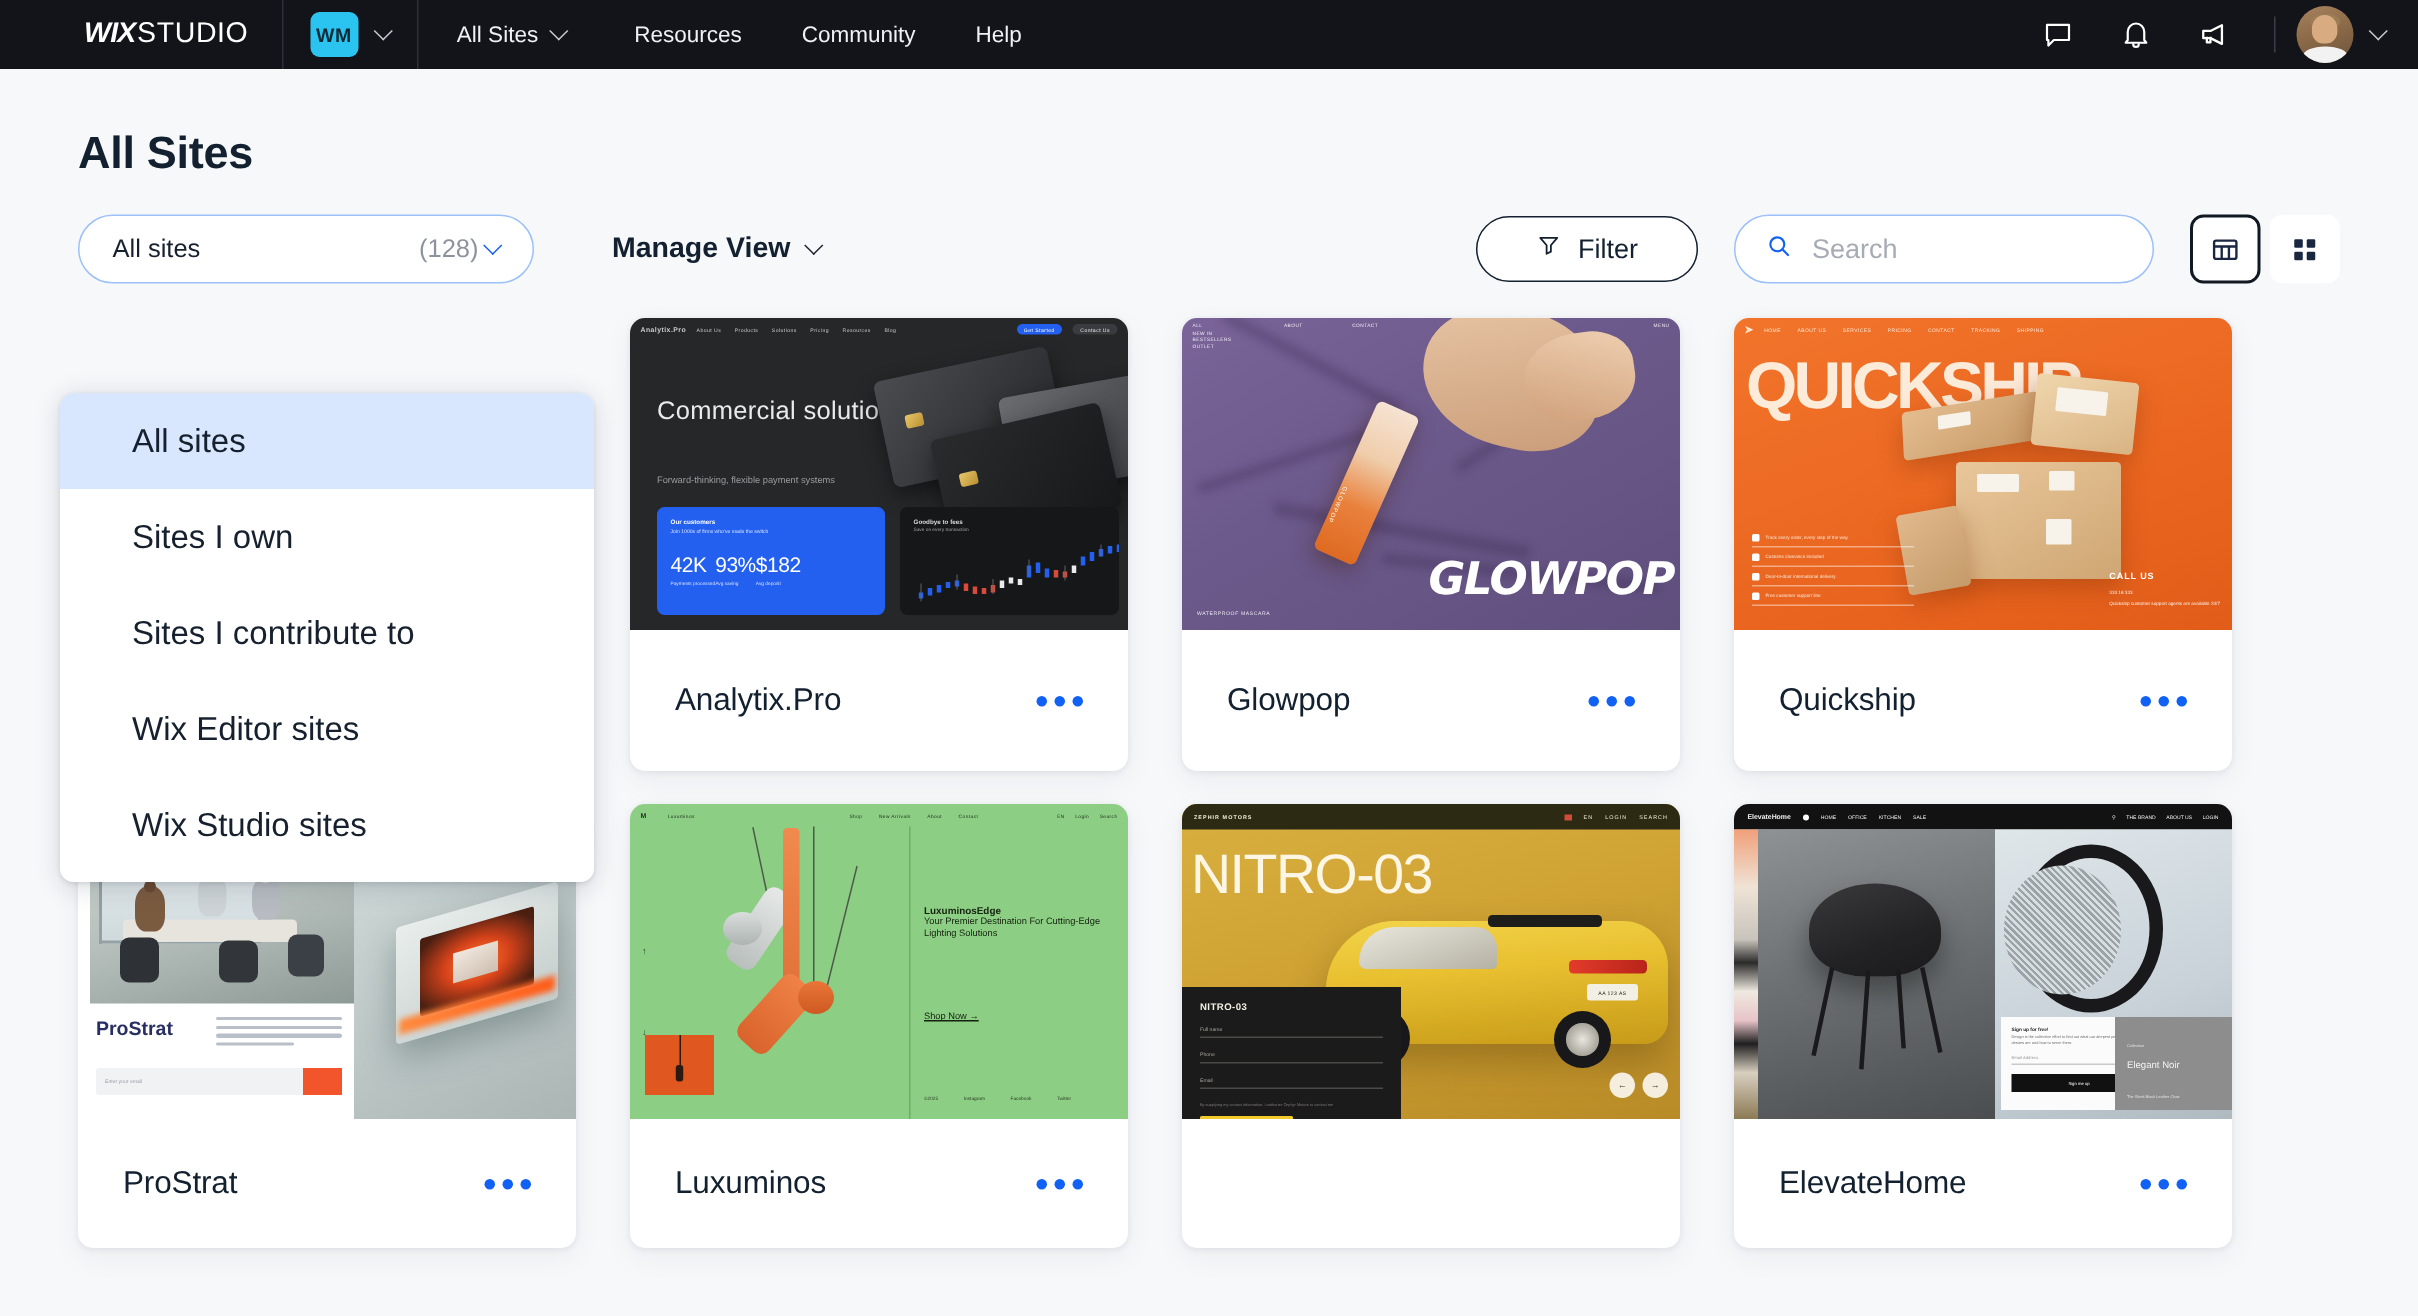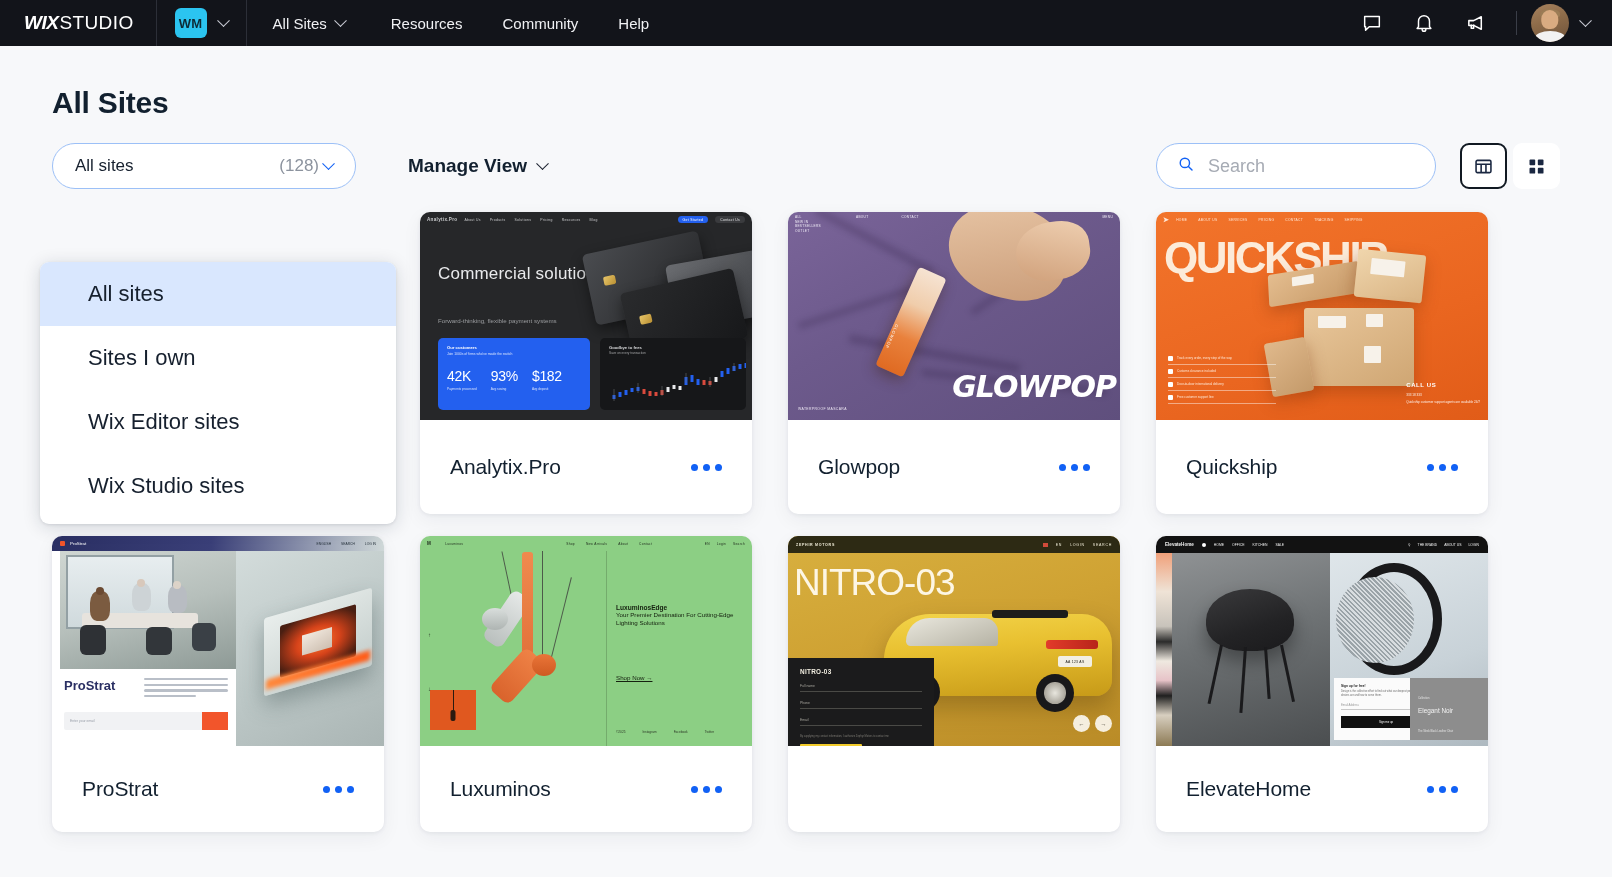--- a/index.html
+++ b/index.html
@@ -13,21 +13,21 @@
   
   .topbar {
     height: 46px; background: #12141a; display: flex; align-items: center;
     position: relative; z-index: 50;
   }
   .logo {
     color: #fff; font-size: 19px; letter-spacing: .2px;
     padding: 0 22px 0 24px; display: flex; align-items: baseline; gap: 1px;
     white-space: nowrap;
   }
-  .logo-wix { font-weight: 800; font-style: italic; letter-spacing: -0.5px; }
+  .logo-wix { font-weight: 800; font-style: italic; letter-spacing: -0.5px; margin-left: 32px; }
   .logo-studio { font-weight: 300; letter-spacing: .4px; }
 
   .nav-div { width: 1px; height: 46px; background: #2c2f38; }
 
   .acct-chip {
     display: flex; align-items: center; gap: 12px; padding: 0 18px; height: 46px;
   }
   .acct-badge {
     width: 32px; height: 30px; border-radius: 6px; background: #2bc4f0;
     color: #0d2b36; font-size: 13px; font-weight: 600; letter-spacing: .3px;
@@ -170,21 +170,21 @@
     background: linear-gradient(135deg,#2a2b2d,#17181a); }
   .an-c2 .chip { left: 14px; top: 26px; }
   .an-c3 { left: 250px; top: 44px; width: 108px; height: 66px; transform: rotate(-10deg);
     background: linear-gradient(135deg,#6d6f73,#3a3c40); opacity:.96; }
   .an-blue {
     position: absolute; left: 18px; top: 126px; width: 152px; height: 72px; border-radius: 5px;
     background: #2360ef; padding: 7px 9px; color: #fff;
   }
   .an-blue .t1 { font-size: 4.2px; font-weight: 700; }
   .an-blue .t2 { font-size: 3.4px; opacity: .82; margin-top: 2px; }
-  .an-stats { display: flex; gap: 14px; margin-top: 12px; }
+  .an-stats { display: flex; gap: 0; margin-top: 12px; }
   .an-stats .v { font-size: 14px; font-weight: 300; letter-spacing: -.3px; }
   .an-stats .k { font-size: 3.2px; opacity: .8; margin-top: 3px; }
   .an-chart {
     position: absolute; left: 180px; top: 126px; right: 6px; height: 72px; border-radius: 5px;
     background: #161719; padding: 7px 9px; color: #d7d8da; overflow: hidden;
   }
   .an-chart .t1 { font-size: 4.2px; font-weight: 700; }
   .an-chart .t2 { font-size: 3.2px; opacity: .7; margin-top: 1px; }
 
   
@@ -441,20 +441,28 @@
       <span class="chev blue"></span>
     </div>
 
     <div class="manage-view">
       <span>Manage View</span>
       <span class="chev dark"></span>
     </div>
 
     <div class="tb-right">
 
+      <div class="filter-btn">
+        <span>
+          <svg width="17" height="17" viewBox="0 0 24 24" fill="none" stroke="#12202f" stroke-width="1.7">
+            <path d="M4 5h16l-6 7v6l-4 2v-8L4 5z" stroke-linejoin="round"></path>
+          </svg>
+        </span>
+        <span>Filter</span>
+      </div>
 
       <div class="search-box">
         <span>
           <svg width="18" height="18" viewBox="0 0 24 24" fill="none" stroke="#1161f5" stroke-width="1.9">
             <circle cx="10.5" cy="10.5" r="6.2"></circle>
             <path d="M15.2 15.2L20 20" stroke-linecap="round"></path>
           </svg>
         </span>
         <input type="text" placeholder="Search" style="">
       </div>
@@ -881,20 +889,23 @@
   </div>
 
   <div class="dropdown">
     <div class="dd-item selected">
       <span>All sites</span>
     </div>
     <div class="dd-item">
       <span>Sites I own</span>
     </div>
     <div class="dd-item">
+      <span>Sites I contribute to</span>
+    </div>
+    <div class="dd-item">
       <span>Wix Editor sites</span>
     </div>
     <div class="dd-item">
       <span>Wix Studio sites</span>
     </div>
   </div>
 
 </div>
 
 </body></html>

